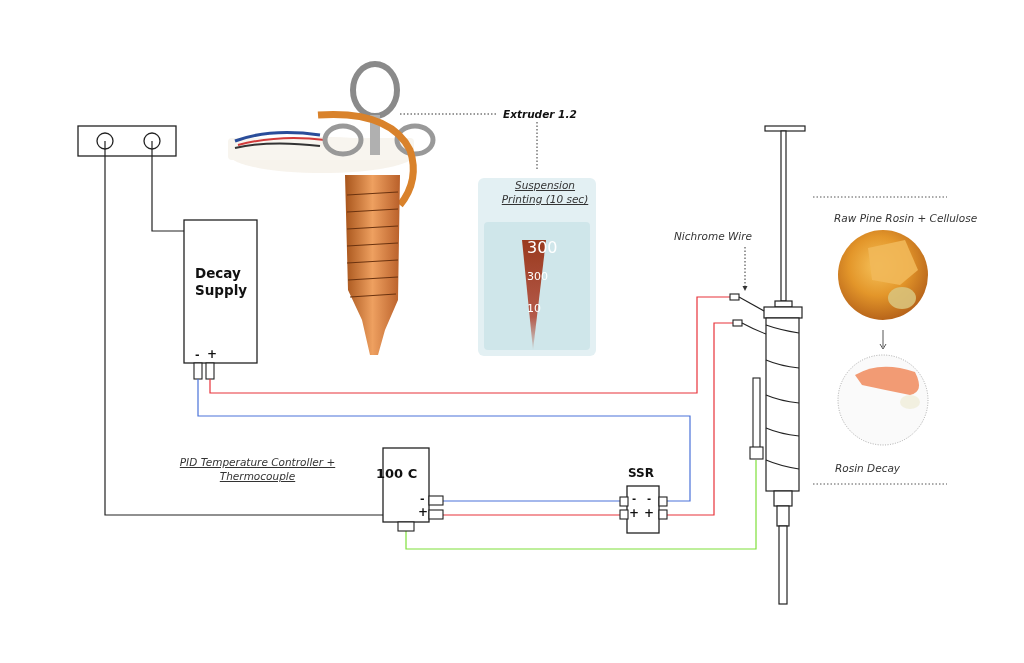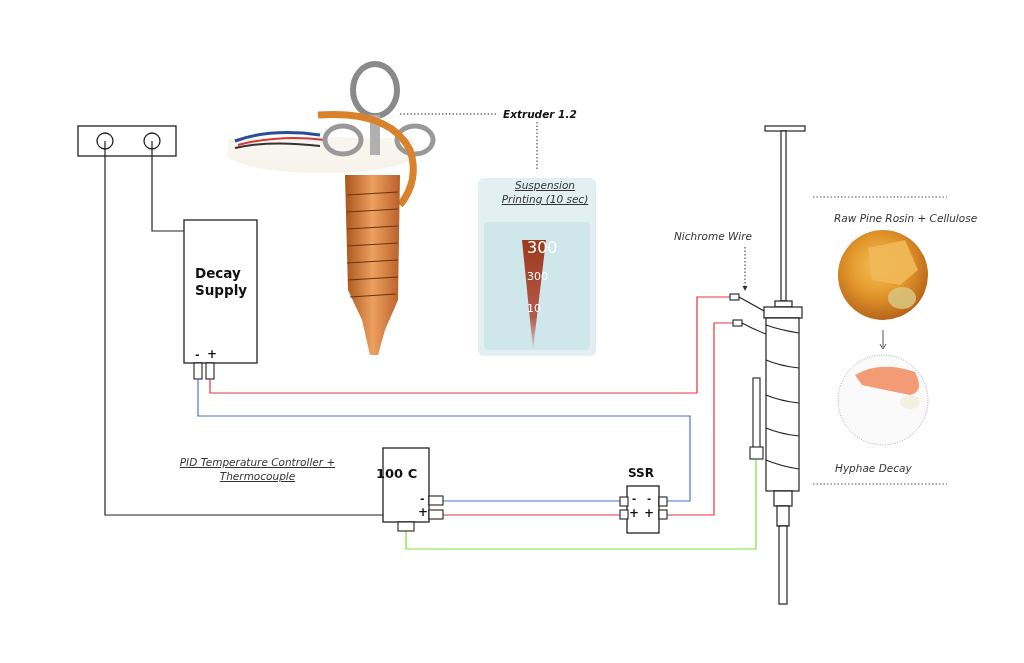--- a/index.html
+++ b/index.html
@@ -170,18 +170,18 @@
   <div>Suspension</div>
   <div>Printing (10 sec)</div>
 </div>
 
 <div class="lbl" style="left:527px; top:238px; font-size:16px; color:#fff;">300</div>
 <div class="lbl" style="left:527px; top:270px; font-size:11px; color:#fff;">300</div>
 <div class="lbl" style="left:527px; top:302px; font-size:11px; color:#fff;">10</div>
 
 <div class="lbl ital" style="left:674px; top:230px;text-align:right;">Nichrome Wire</div>
 <div class="lbl ital" style="left:798px; top:212px;margin-left:36px;">Raw Pine Rosin  + Cellulose</div>
-<div class="lbl ital" style="left:835px; top:462px;">Hyphae Decay</div>
+<div class="lbl ital" style="left:835px; top:462px;">Rosin Decay</div>
 
 <div class="lbl ital center" style="left:165px; top:455px; width:185px; line-height:14px;">
   <div>PID Temperature Controller +</div>
   <div>Thermocouple</div>
 </div>
 
 </body></html>

